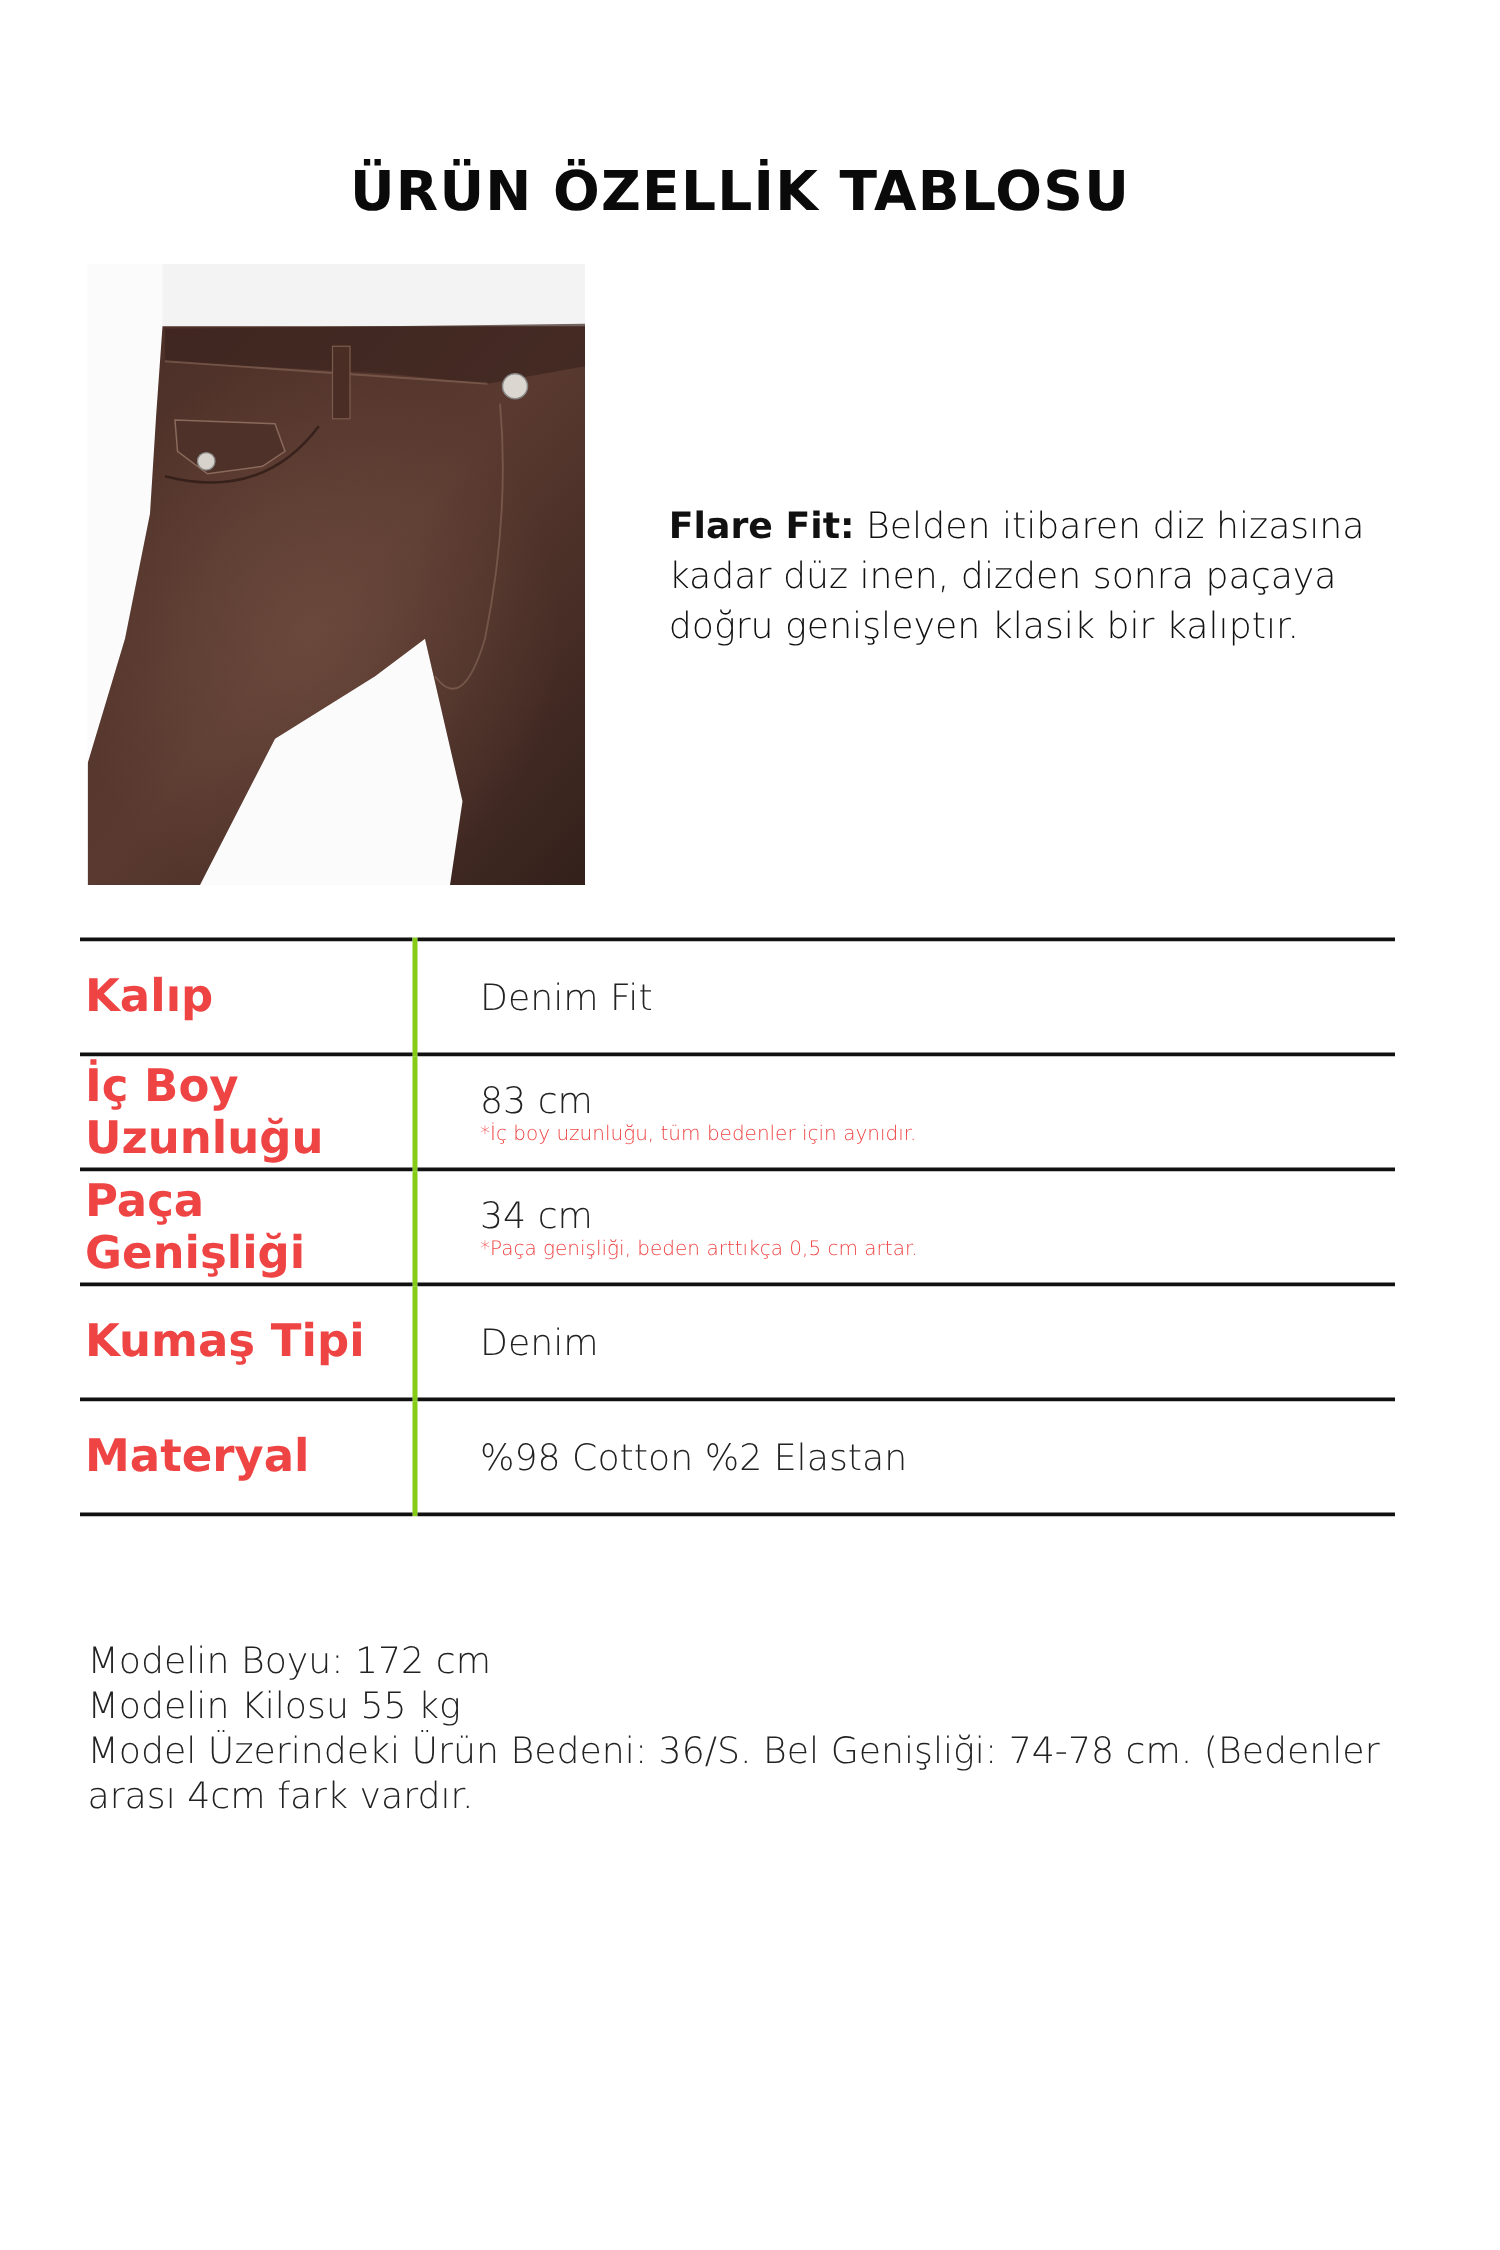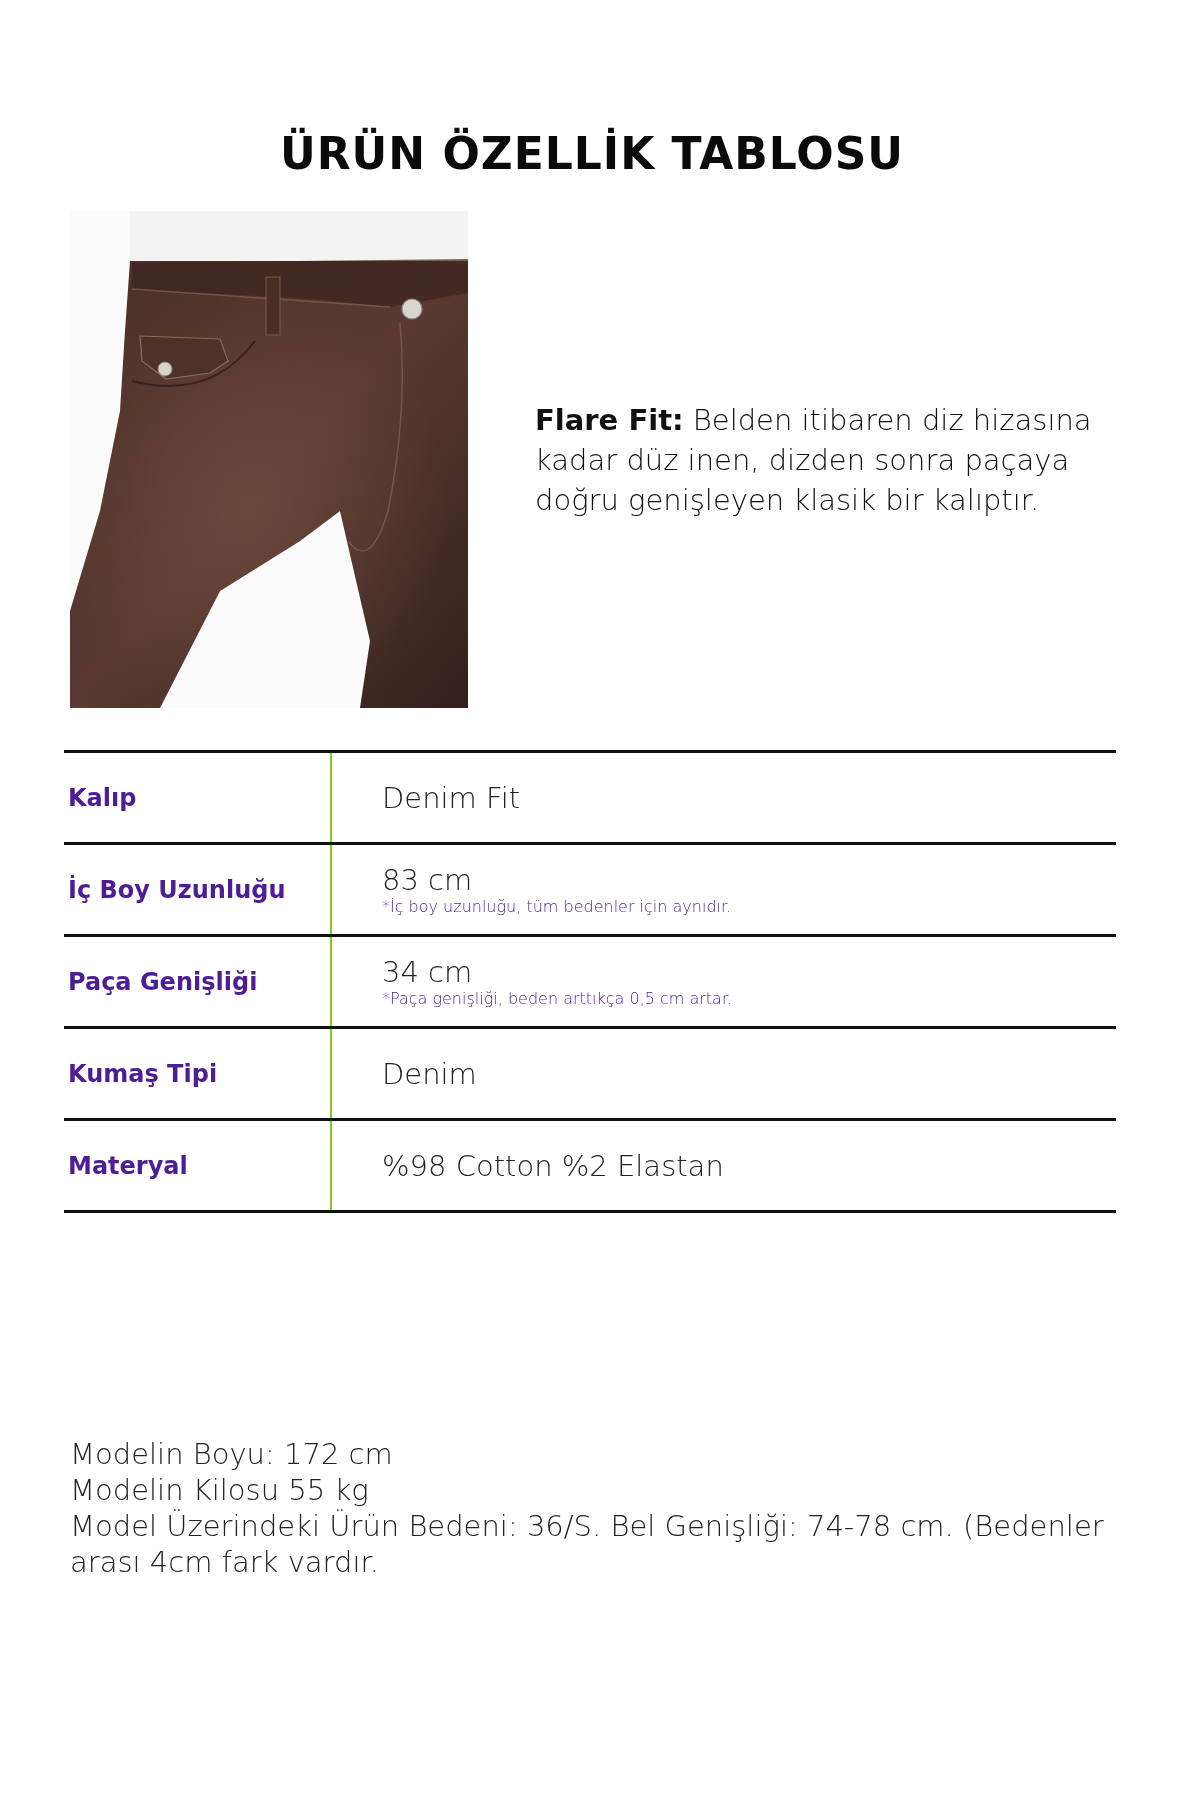--- a/index.html
+++ b/index.html
@@ -6,25 +6,25 @@
   body{width:1200px;height:1800px;position:relative;overflow:hidden;font-family:"Liberation Sans","DejaVu Sans",sans-serif;color:#111;}
   .title{position:absolute;left:0;right:16px;top:128px;text-align:center;font-family:"DejaVu Sans",sans-serif;font-weight:bold;font-size:44px;letter-spacing:1px;color:#0a0a0a;}
   .photo{position:absolute;left:70px;top:211px;width:398px;height:497px;overflow:hidden;background:#fbfbfb;}
   .photo svg{display:block;}
   .desc{position:absolute;left:535px;top:400px;width:600px;font-family:"DejaVu Sans",sans-serif;font-size:29px;line-height:40px;color:#111;font-weight:300;}
   .desc b{font-weight:bold;}
   table.spec{position:absolute;left:64px;top:750px;width:1052px;border-collapse:collapse;}
   table.spec tr{height:92px;border-top:3px solid #111;}
   table.spec tr:last-child{border-bottom:3px solid #111;}
   table.spec td{padding:0;vertical-align:middle;}
-  td.key{width:262px;border-right:2px solid #84cc16;font-family:"DejaVu Sans",sans-serif;font-weight:bold;font-size:24px;padding-left:4px !important;color:#4c1d95;}
+  td.key{width:262px;border-right:4px solid #84cc16;font-family:"DejaVu Sans",sans-serif;font-weight:bold;font-size:36px;padding-left:4px !important;color:#ef4444;}
   td.val{padding-left:50px !important;font-family:"DejaVu Sans",sans-serif;font-size:29px;color:#222;font-weight:300;}
   .val-main{display:block;line-height:34px;}
-  .val-note{display:block;font-size:16px;line-height:20px;color:#4c1d95;}
-  .model-info{position:absolute;left:70px;top:1436px;width:1060px;font-family:"DejaVu Sans",sans-serif;font-size:29px;line-height:36px;color:#222;font-weight:300;}
+  .val-note{display:block;font-size:16px;line-height:20px;color:#ef4444;}
+  .model-info{position:absolute;left:70px;top:1310px;width:1060px;font-family:"DejaVu Sans",sans-serif;font-size:29px;line-height:36px;color:#222;font-weight:300;}
   .model-info div{white-space:nowrap;}
   .model-info .wrap{white-space:normal;}
 </style>
 </head>
 <body>
 
 <div class="title">ÜRÜN ÖZELLİK TABLOSU</div>
 
 <div class="photo">
   <svg width="398" height="497" viewBox="0 0 398 497" xmlns="http://www.w3.org/2000/svg">

